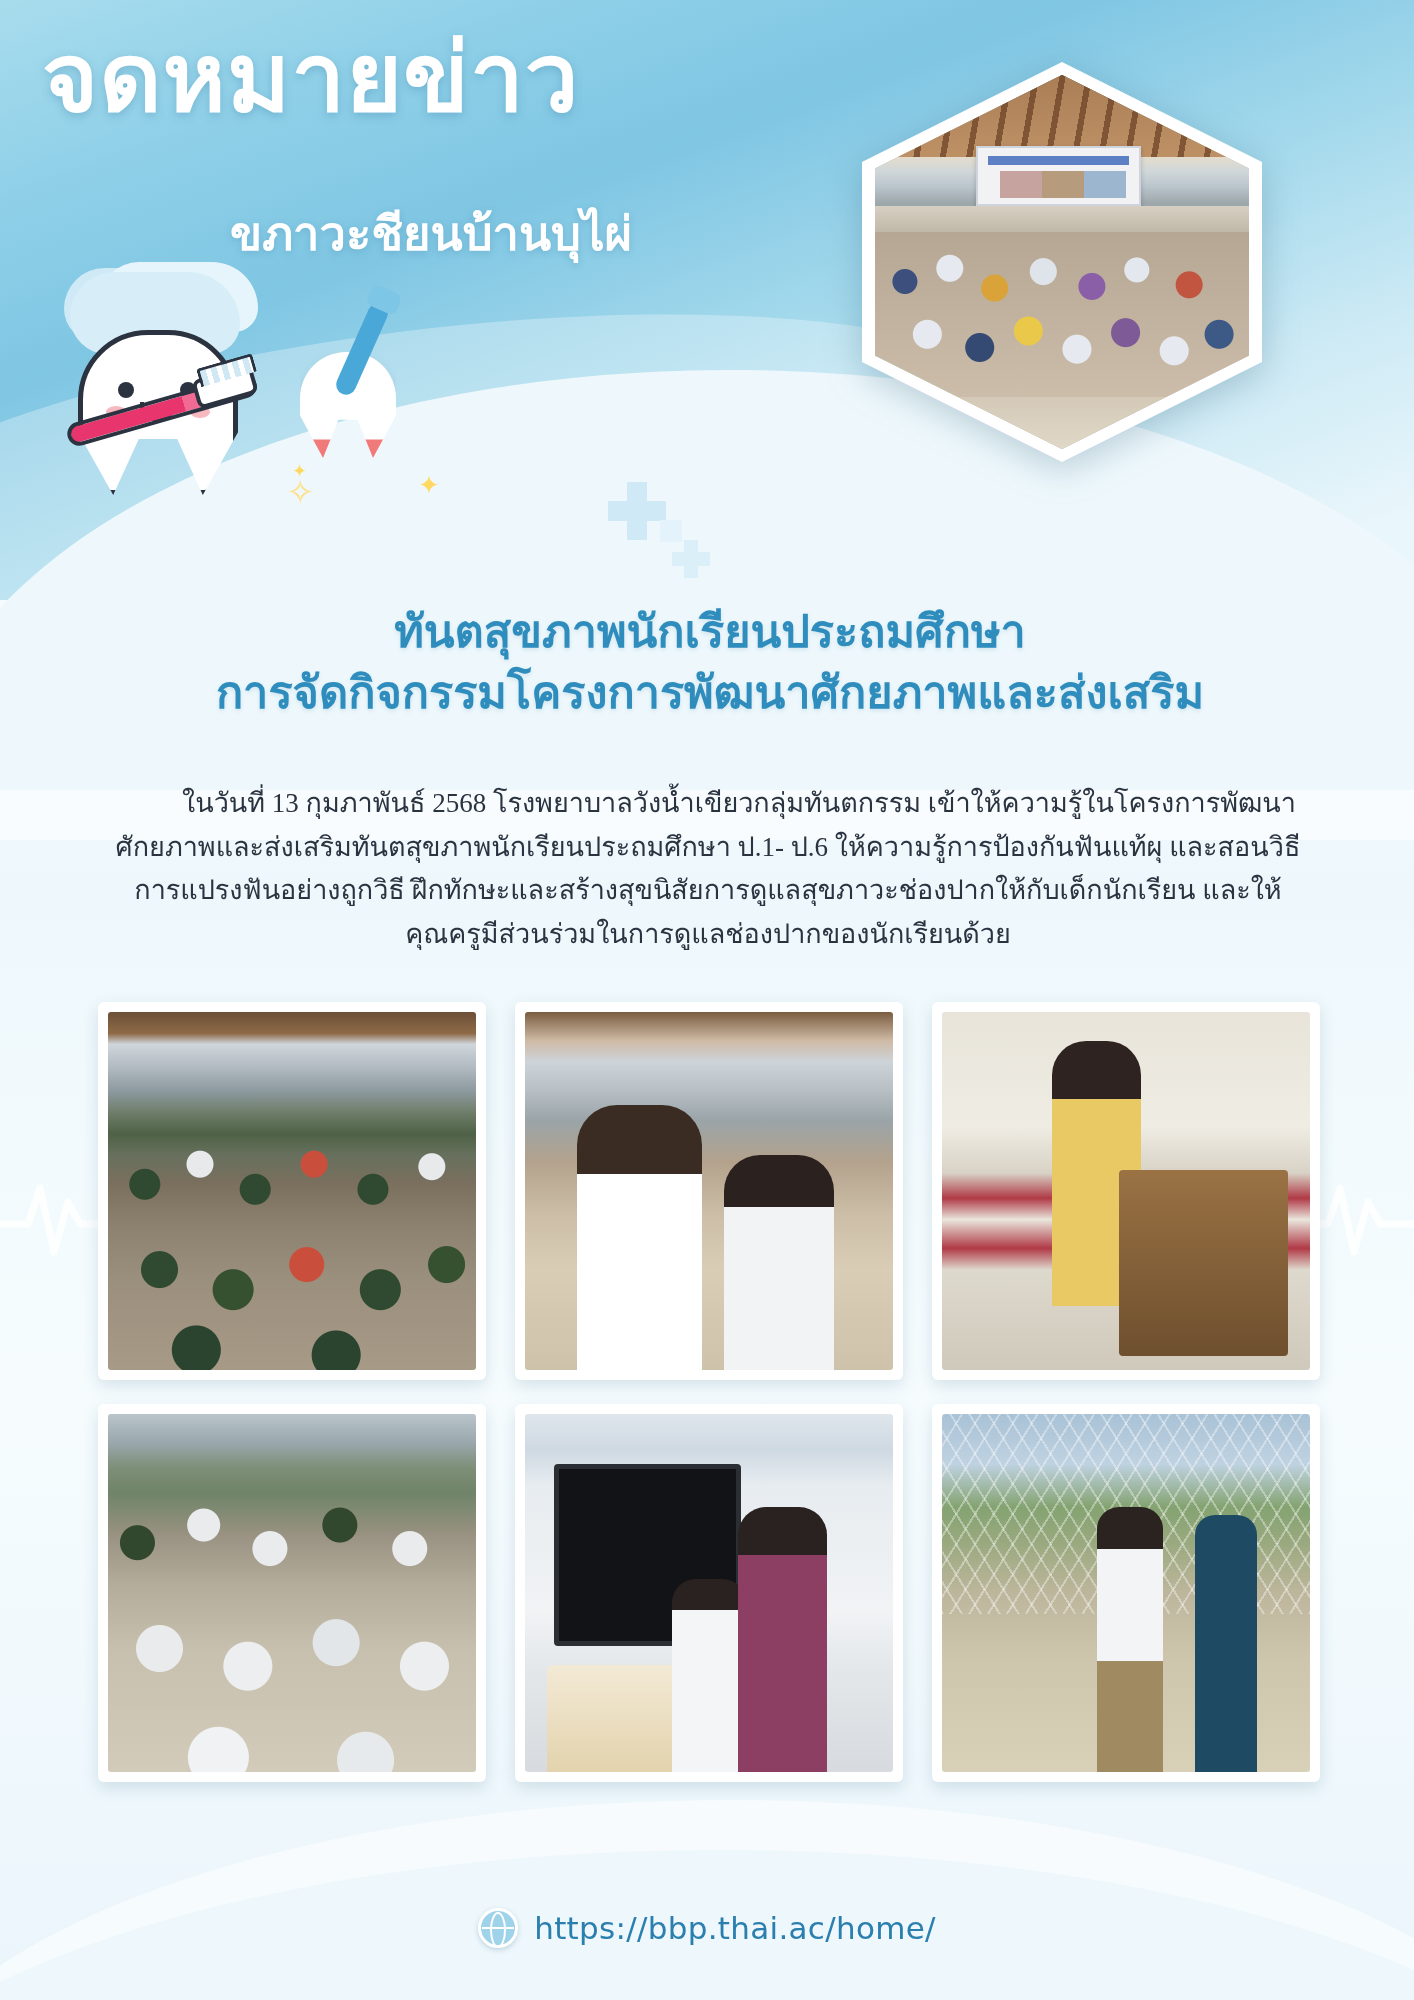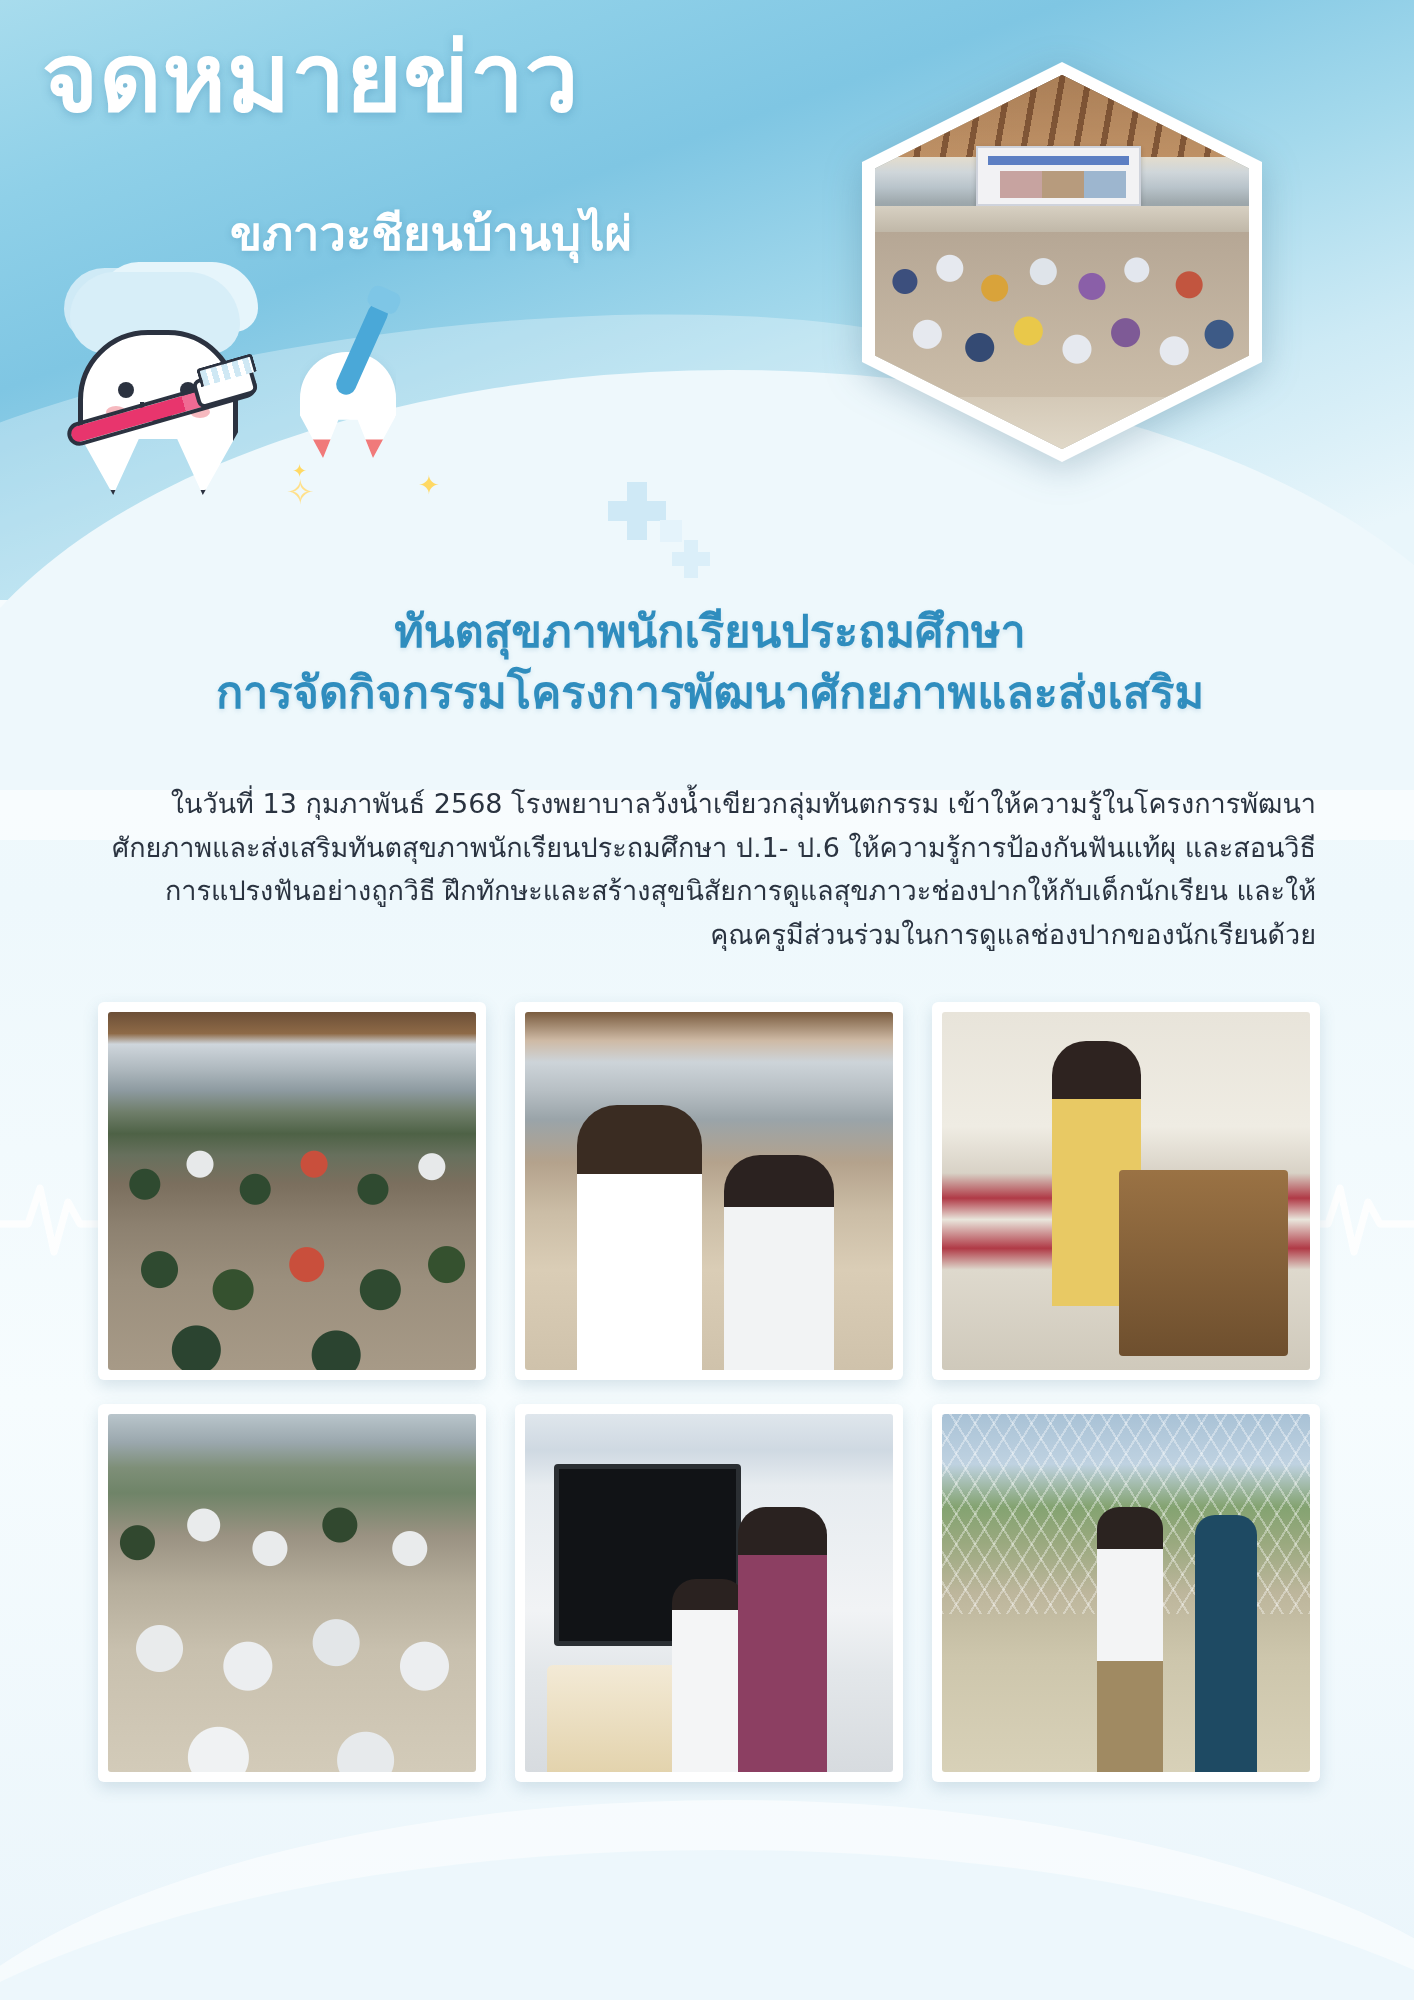--- a/index.html
+++ b/index.html
@@ -236,22 +236,23 @@
   }
 
   
   .body-text {
     position: absolute;
     left: 100px; top: 782px;
     width: 1216px;
     font-size: 27px;
     line-height: 1.62;
     color: #2a3340;
-    text-align: right;
+    text-align: center;
     text-indent: 62px;
+    font-family: Liberation Serif, serif;
   }
 
   
   .ekg { position:absolute; opacity: .9; }
   .ekg.left { left: 0; top: 1140px; }
   .ekg.right { right: 0; top: 1140px; }
 
   
   .grid {
     position: absolute;
@@ -504,14 +505,18 @@
         <div class="child"></div>
       </div>
     </div>
     <div class="pcard">
       <div class="pimg p6"></div>
     </div>
   </div>
 
   <div class="footer-wave2"></div>
   <div class="footer-wave"></div>
+  <div class="footer">
+    <span class="globe"></span>
+    <span class="site-url">https://bbp.thai.ac/home/</span>
+  </div>
 
 </div>
 
 </body></html>

